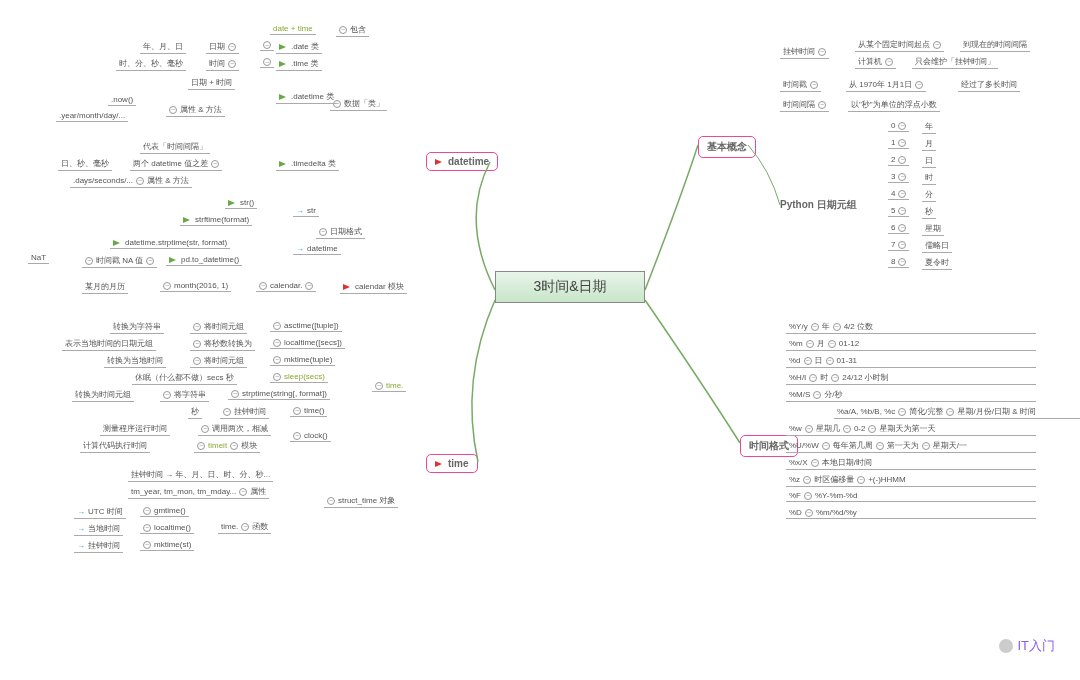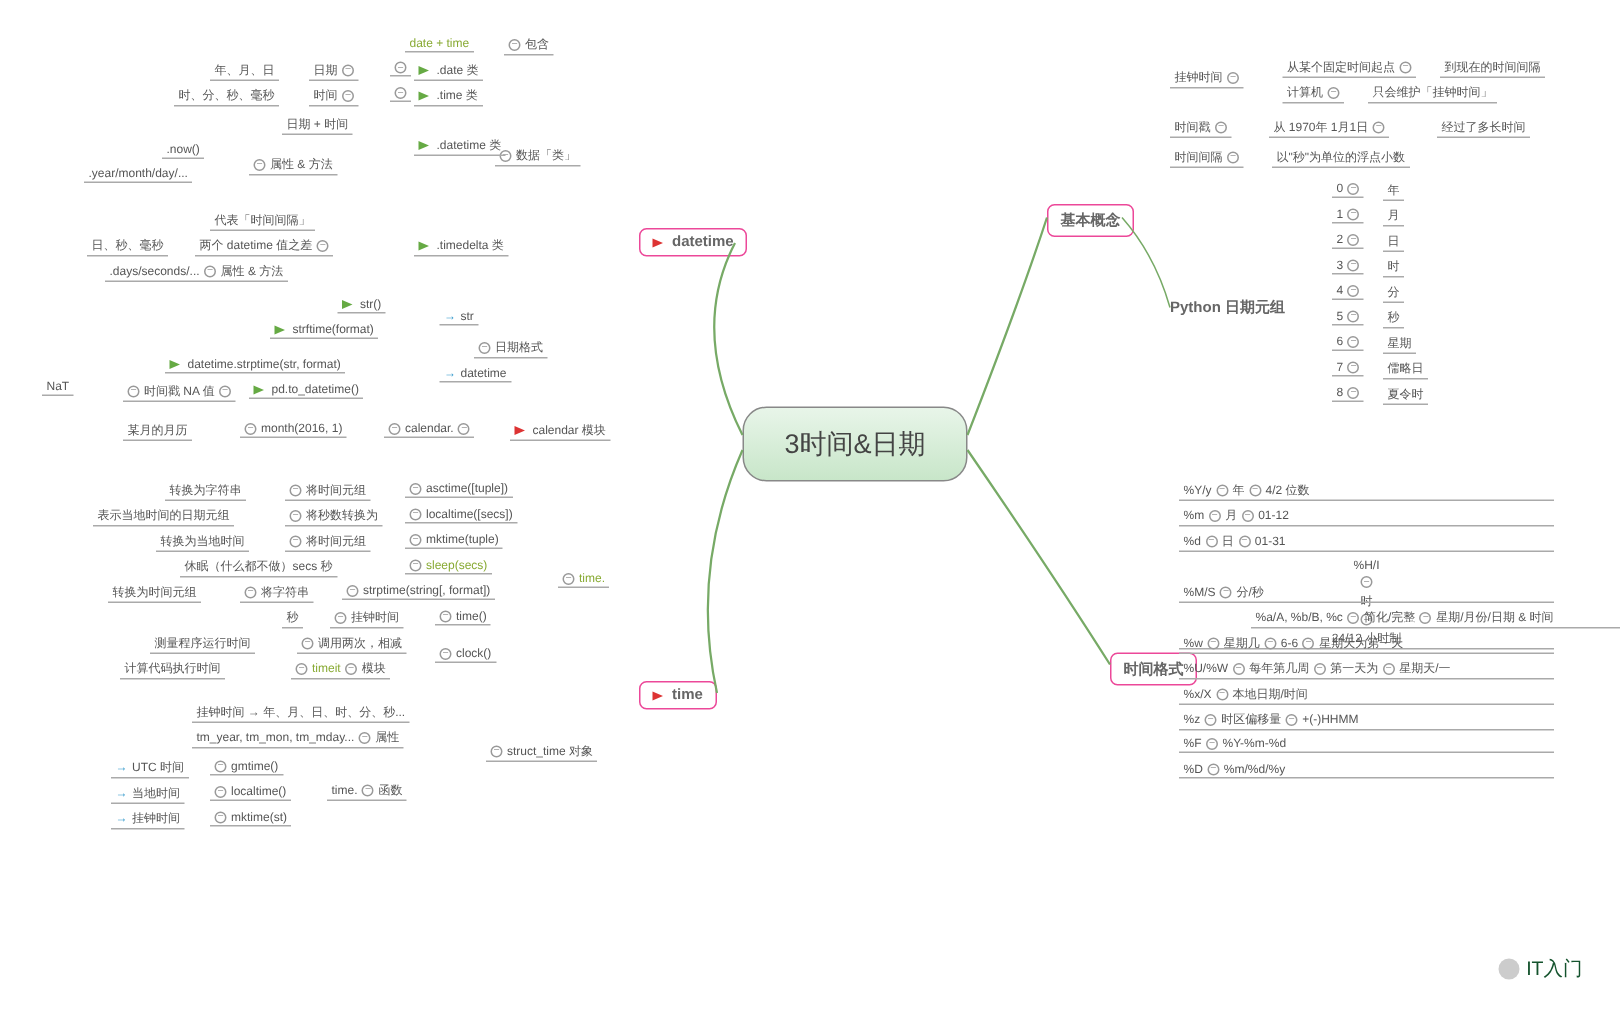--- a/index.html
+++ b/index.html
@@ -1,28 +1,28 @@
 <!DOCTYPE html>
 <html><head>
 <meta charset="utf-8">
 <style>
 *{margin:0;padding:0;box-sizing:border-box}
 body{width:1080px;height:680px;font-family:"Microsoft YaHei",Arial,sans-serif;font-size:9px;background:#fff;position:relative;overflow:hidden}
-.center{position:absolute;left:495px;top:271px;width:150px;height:50px;background:linear-gradient(180deg,#e8f5e9,#c8e6c9);border:1px solid #888;border-radius:16px;display:flex;align-items:center;justify-content:center;font-size:18px;color:#444}
+.center{position:absolute;left:495px;top:271px;width:150px;height:32px;background:linear-gradient(180deg,#e8f5e9,#c8e6c9);border:1px solid #888;border-radius:0;display:flex;align-items:center;justify-content:center;font-size:14px;color:#444}
 .br{position:absolute;border:1px solid #ec4899;border-radius:5px;padding:3px 8px;background:#fff;font-size:10px;color:#666;display:flex;align-items:center;gap:4px}
 .flag{width:0;height:0;border-left:7px solid #d33;border-top:3px solid transparent;border-bottom:3px solid transparent;display:inline-block;margin-right:2px}
 .flag.g{border-left-color:#6a4}
 .leaf{position:absolute;font-size:8px;color:#555;border-bottom:1px solid #aaa;padding:1px 3px;display:flex;align-items:center;gap:3px;white-space:nowrap}
 .m{width:8px;height:8px;border:1px solid #999;border-radius:50%;display:inline-flex;align-items:center;justify-content:center;font-size:7px;color:#999;line-height:1}
 .m::before{content:"−"}
 .arr{color:#39c;font-size:8px}
 .arr.r::before{content:"→ "}
 .lg{color:#8a3}
 svg.con{position:absolute;pointer-events:none}
-.wm{position:absolute;right:25px;bottom:25px;font-size:13px;color:#14532d;display:flex;align-items:center;gap:4px}
+.wm{position:absolute;right:25px;bottom:25px;font-size:13px;color:#8b5cf6;display:flex;align-items:center;gap:4px}
 .wm .i{width:14px;height:14px;border-radius:50%;background:#ccc;display:inline-block}
 </style>
 </head>
 <body>
 
 <div class="center">3时间&amp;日期</div>
 
 <div class="br" style="left:426px;top:152px">
     <span class="flag"></span>
     <b>datetime</b>
@@ -216,21 +216,21 @@
     <span class="m"></span>
     <span>将时间元组</span>
   </div>
 <div class="leaf" style="left:104px;top:354px">
     <span>转换为当地时间</span>
   </div>
 <div class="leaf" style="left:270px;top:371px">
     <span class="m"></span>
     <span class="lg">sleep(secs)</span>
   </div>
-<div class="leaf" style="left:120px;top:371px">
+<div class="leaf" style="left:132px;top:371px">
     <span>休眠（什么都不做）secs 秒</span>
   </div>
 <div class="leaf" style="left:228px;top:388px">
     <span class="m"></span>
     <span>strptime(string[, format])</span>
   </div>
 <div class="leaf" style="left:160px;top:388px">
     <span class="m"></span>
     <span>将字符串</span>
   </div>
@@ -411,21 +411,21 @@
       <span class="m"></span>
       <span>01-12</span>
     </div>
     <div class="leaf" style="left: 786px; top: 354px; min-width: 250px;">
       <span>%d</span>
       <span class="m"></span>
       <span>日</span>
       <span class="m"></span>
       <span>01-31</span>
     </div>
-    <div class="leaf" style="left: 786px; top: 371px; min-width: 250px; flex-direction: column;">
+    <div class="leaf" style="left: 786px; top: 371px; min-width: 250px;">
       <span>%H/I</span>
       <span class="m"></span>
       <span>时</span>
       <span class="m"></span>
       <span>24/12 小时制</span>
     </div>
     <div class="leaf" style="left: 786px; top: 388px; min-width: 250px;">
       <span>%M/S</span>
       <span class="m"></span>
       <span>分/秒</span>
@@ -435,21 +435,21 @@
       <span class="m"></span>
       <span>简化/完整</span>
       <span class="m"></span>
       <span>星期/月份/日期 &amp; 时间</span>
     </div>
     <div class="leaf" style="left: 786px; top: 422px; min-width: 250px;">
       <span>%w</span>
       <span class="m"></span>
       <span>星期几</span>
       <span class="m"></span>
-      <span>6-6</span>
+      <span>0-2</span>
       <span class="m"></span>
       <span>星期天为第一天</span>
     </div>
     <div class="leaf" style="left: 786px; top: 439px; min-width: 250px;">
       <span>%U/%W</span>
       <span class="m"></span>
       <span>每年第几周</span>
       <span class="m"></span>
       <span>第一天为</span>
       <span class="m"></span>

